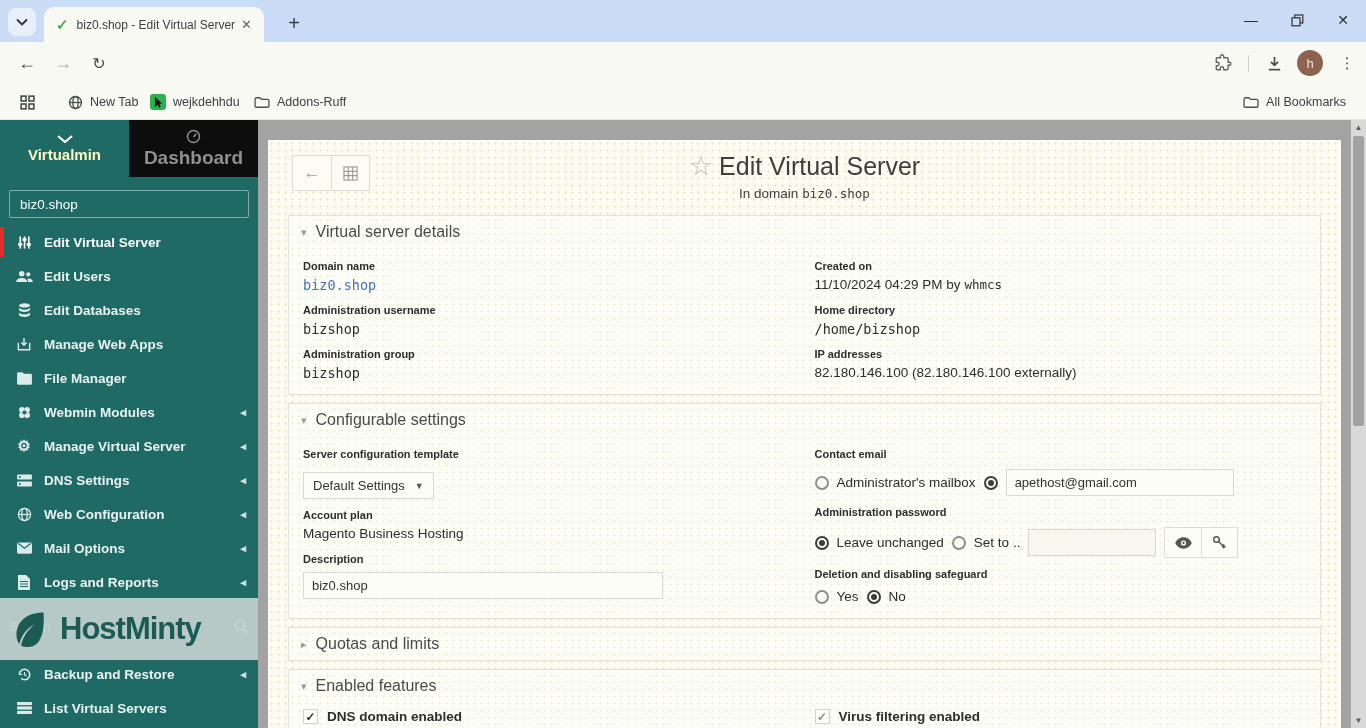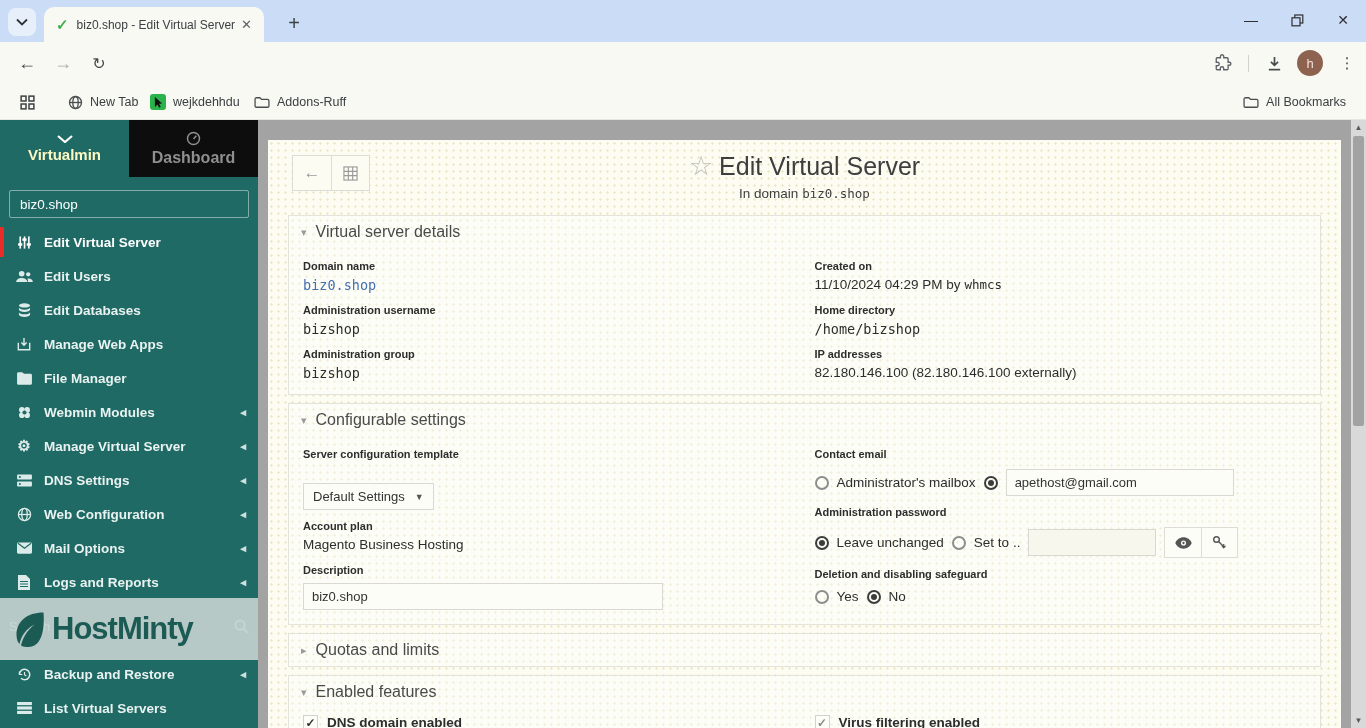--- a/index.html
+++ b/index.html
@@ -30,31 +30,31 @@
 
   #bookmarks { position:absolute; left:0; top:84px; width:1366px; height:36px; background:#f8f9f2; border-bottom:1px solid #e6e7e0; }
   .bm-item { position:absolute; top:6px; height:24px; display:flex; align-items:center; gap:7px; font-size:12.5px; color:#3c4043; padding:0 6px; border-radius:12px; cursor:pointer; }
   .greenbox { width:16px; height:16px; background:#2bb24c; border-radius:3px; display:flex; align-items:center; justify-content:center; }
 
   
   #sidebar { position:absolute; left:0; top:120px; width:258px; height:608px; background:#1f6a64; overflow:hidden; }
   #sb-tabs { position:absolute; left:0; top:0; width:258px; height:57px; display:flex; }
   .sb-tab { width:129px; height:57px; display:flex; flex-direction:column; align-items:center; justify-content:center; gap:3px; cursor:pointer; }
   #tab-virtualmin { background:#1f6a64; color:#fef9c3; font-weight:bold; font-size:15px; }
-  #tab-dashboard { background:#0d0d0d; color:#8f8f8f; font-weight:bold; font-size:16px; }
+  #tab-dashboard { background:#0d0d0d; color:#8f8f8f; font-weight:bold; font-size:19px; }
   #domain-box { position:absolute; left:9px; top:70px; width:240px; height:28px; border:1px solid rgba(255,255,255,.45); border-radius:2px; color:#fff; font-size:13.5px; display:flex; align-items:center; padding-left:10px; cursor:pointer; }
   .sb-item { position:absolute; left:0; width:258px; height:34px; display:flex; align-items:center; color:#e9f2f1; font-size:13.5px; font-weight:bold; cursor:pointer; }
   .sb-item .ic { width:20px; margin-left:14px; margin-right:10px; display:flex; justify-content:center; align-items:center; }
   .sb-item .caret { position:absolute; right:12px; color:#cfe0de; font-size:11px; }
   .sb-item.active { color:#fff; }
   .sb-item.active:before { content:""; position:absolute; left:0; top:2px; bottom:2px; width:4px; background:#e82c2a; }
   #sb-search { position:absolute; left:9px; top:492px; width:240px; height:28px; display:flex; align-items:center; }
   #sb-search input { flex:1; background:transparent; border:none; outline:none; color:#fff; font-size:13px; font-family:"Liberation Sans",sans-serif; }
   #sb-search input::placeholder { color:rgba(255,255,255,.85); }
-  #watermark { position:absolute; left:0; top:478px; width:258px; height:62px; background:rgba(198,212,209,.9); display:flex; align-items:center; padding-left:12px; gap:4px; pointer-events:none; }
+  #watermark { position:absolute; left:0; top:478px; width:258px; height:62px; background:rgba(198,212,209,.9); display:flex; align-items:center; padding-left:12px; gap:12px; pointer-events:none; }
   #watermark .wm-text { font-size:31px; font-weight:bold; color:#1c5a54; letter-spacing:-1px; }
 
   
   #main { position:absolute; left:258px; top:120px; right:15px; bottom:0; background:#a3a3a3; }
   #card { position:absolute; left:10px; top:20px; right:10px; bottom:0; background:#fcfcf3;
           background-image:radial-gradient(rgba(205,193,120,.33) 1px, transparent 1.3px); background-size:7px 7px; }
   #hdr-btns { position:absolute; left:24px; top:15px; display:flex; border:1px solid #ddddd5; background:#fcfcf3; }
   .hdr-btn { width:38px; height:34px; display:flex; align-items:center; justify-content:center; color:#9a9a9a; font-size:17px; cursor:pointer; }
   .hdr-btn + .hdr-btn { border-left:1px solid #ddddd5; }
   #page-head { text-align:center; padding-top:10px; }
@@ -67,21 +67,21 @@
   .panel-h { height:32px; display:flex; align-items:center; padding:0 12px; font-size:16px; color:#4a4a4a; cursor:pointer; }
   .panel-h .tri { color:#9a9a9a; font-size:11px; margin-right:9px; }
   .panel-b { padding:2px 14px 12px 14px; display:grid; grid-template-columns:1fr 1fr; column-gap:20px; }
   .fld { margin-top:7px; }
   .fld .lab { font-weight:bold; font-size:11px; color:#2d2d2d; line-height:18px; }
   .fld .val { font-size:13.5px; color:#2d2d2d; line-height:18px; margin-top:1px; }
   a.link { color:#4470b4; text-decoration:none; cursor:pointer; }
 
   select.vm-select, .vm-input { border:1px solid #d9d9d2; background:#fdfdf7; height:27px; font-size:13px; color:#333; font-family:"Liberation Sans",sans-serif; }
   .vm-input { padding:0 8px; }
-  .sel-box { display:inline-flex; align-items:center; gap:10px; border:1px solid #d9d9d2; background:#fdfdf7; height:27px; padding:0 9px; font-size:13px; color:#333; margin-top:20px; cursor:pointer;text-align:right; }
+  .sel-box { display:inline-flex; align-items:center; gap:10px; border:1px solid #d9d9d2; background:#fdfdf7; height:27px; padding:0 9px; font-size:13px; color:#333; margin-top:9px; cursor:pointer;text-align:right; }
   .sel-box .sarrow { font-size:9px; color:#555; }
 
   .radio { width:14px; height:14px; border:2px solid #8d8d8d; border-radius:50%; display:inline-block; position:relative; flex:none; cursor:pointer; }
   .radio.checked { border-color:#3c3c3c; }
   .radio.checked:after { content:""; position:absolute; left:2px; top:2px; width:6px; height:6px; border-radius:50%; background:#3c3c3c; }
   .rrow { display:flex; align-items:center; gap:8px; margin-top:6px; font-size:13.5px; color:#2d2d2d; }
 
   .iconbtn-group { display:inline-flex; border:1px solid #ddddd5; background:#fdfdf7; }
   .iconbtn { width:36px; height:29px; display:flex; align-items:center; justify-content:center; cursor:pointer; }
   .iconbtn + .iconbtn { border-left:1px solid #ddddd5; }

